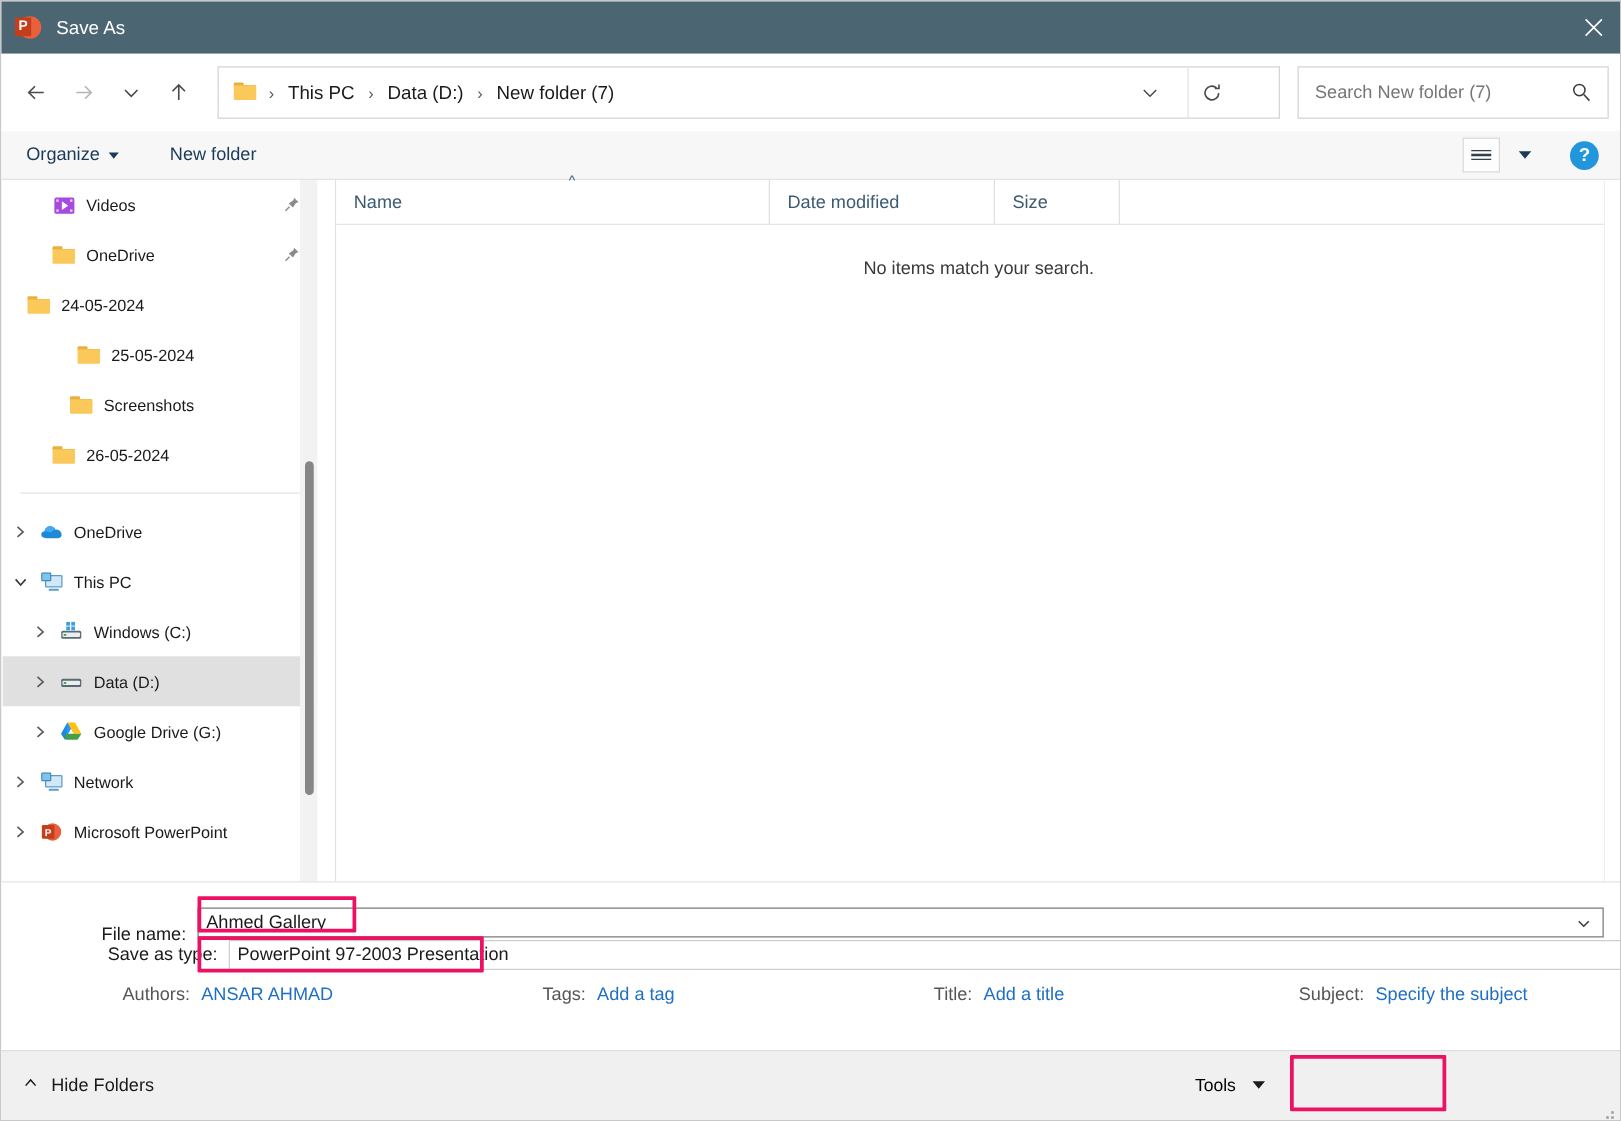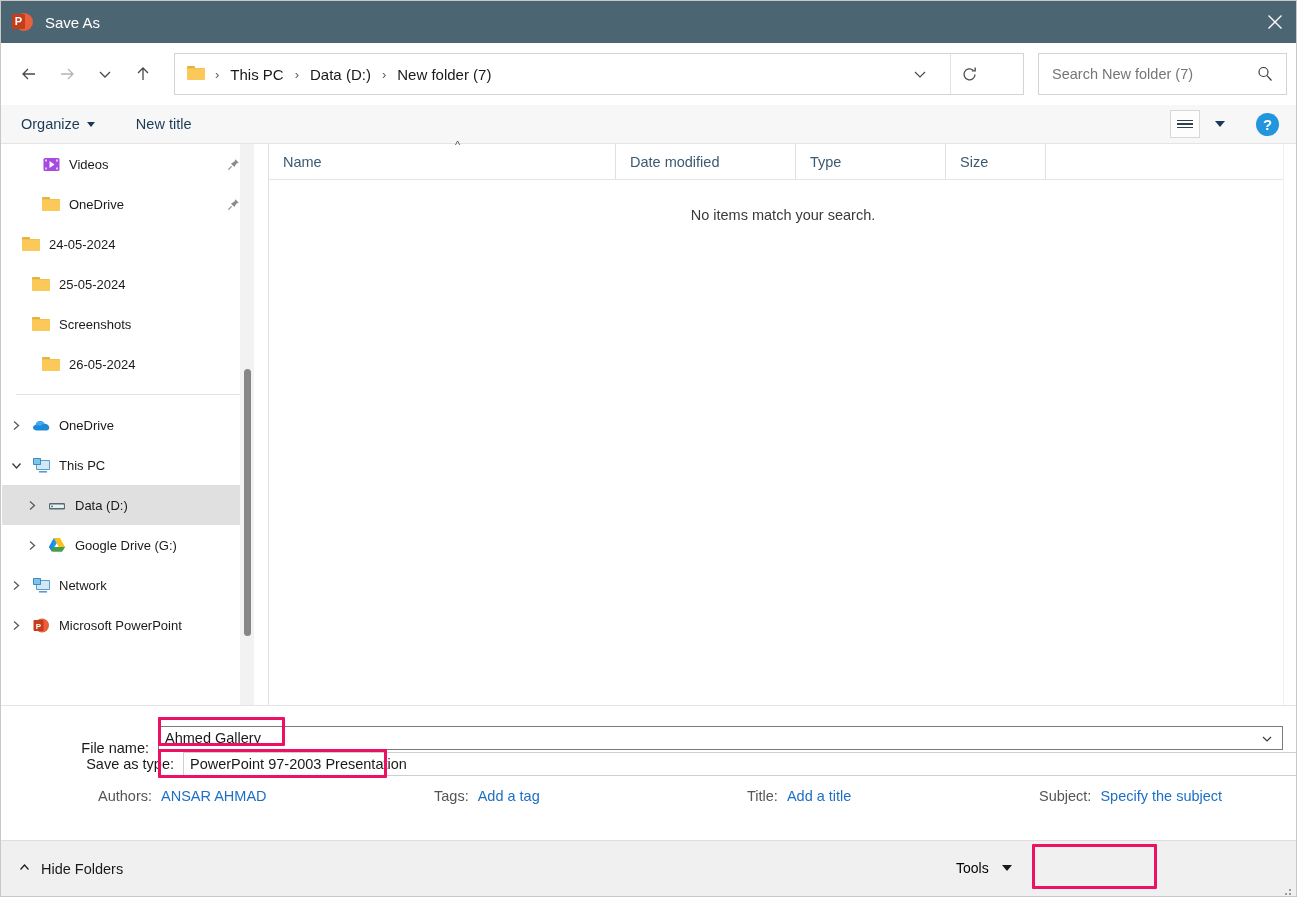--- a/index.html
+++ b/index.html
@@ -391,21 +391,21 @@
       </span>
     </div>
   </div>
 
   <div class="cmdbar">
     <div class="cmd-item cmd-organize">
       <span>Organize</span>
       <span class="caret"></span>
     </div>
     <div class="cmd-item cmd-newfolder">
-      <span>New title</span>
+      <span>New folder</span>
     </div>
     <div class="right">
       <div class="viewbtn">
         <i></i>
         <i></i>
         <i></i>
       </div>
       <div class="viewcaret">
         <span class="c"></span>
       </div>
@@ -456,31 +456,31 @@
     <div class="side-item" style="padding-left:18px;">
       <span class="ico">
         <span class="folder-ico">
             <span class="tab"></span>
             <span class="body"></span>
           </span>
       </span>
       <span class="lbl">24-05-2024</span>
     </div>
 
-    <div class="side-item" style="padding-left:28px;">
+    <div class="side-item" style="padding-left:58px;">
       <span class="ico">
         <span class="folder-ico">
             <span class="tab"></span>
             <span class="body"></span>
           </span>
       </span>
       <span class="lbl">25-05-2024</span>
     </div>
 
-    <div class="side-item" style="padding-left:28px;">
+    <div class="side-item" style="padding-left:52px;">
       <span class="ico">
         <span class="folder-ico">
             <span class="tab"></span>
             <span class="body"></span>
           </span>
       </span>
       <span class="lbl">Screenshots</span>
     </div>
 
     <div class="side-item" style="padding-left:38px;text-align:center;">
@@ -521,20 +521,39 @@
           <rect x="4" y="3" width="14" height="10" rx="1" fill="#5c9ccd"></rect>
           <rect x="5" y="4" width="12" height="8" fill="#d3e8f7"></rect>
           <rect x="7" y="14" width="8" height="1.6" fill="#5c9ccd"></rect>
           <rect x="1" y="1" width="8" height="7" rx="1" fill="#2f7bb5"></rect>
           <rect x="1.8" y="1.8" width="6.4" height="5.4" fill="#7fc4ea"></rect>
         </svg>
       </span>
       <span class="lbl">This PC</span>
     </div>
 
+    <div class="side-item" style="padding-left:16px;">
+      <span class="expander">
+        <svg width="13" height="13" viewBox="0 0 13 13">
+            <path d="M4 2.5 L8.5 6.5 L4 10.5" stroke="#5a5a5a" stroke-width="1.3" fill="none"></path>
+          </svg>
+      </span>
+      <span class="ico">
+        <svg width="20" height="16" viewBox="0 0 20 16">
+          <rect x="2" y="7.5" width="16" height="6.5" rx="1.2" fill="#5a6a74"></rect>
+          <rect x="3" y="9" width="14" height="3.5" rx="0.8" fill="#e9eef1"></rect>
+          <rect x="4" y="10.2" width="2" height="1.4" fill="#3a9d3a"></rect>
+          <rect x="6" y="0.5" width="3" height="3" fill="#3aa0e0"></rect>
+          <rect x="10" y="0.5" width="3" height="3" fill="#3aa0e0"></rect>
+          <rect x="6" y="4.2" width="3" height="3" fill="#3aa0e0"></rect>
+          <rect x="10" y="4.2" width="3" height="3" fill="#3aa0e0"></rect>
+        </svg>
+      </span>
+      <span class="lbl">Windows (C:)</span>
+    </div>
 
     <div class="side-item selected" style="padding-left:16px;">
       <span class="expander">
         <svg width="13" height="13" viewBox="0 0 13 13">
             <path d="M4 2.5 L8.5 6.5 L4 10.5" stroke="#5a5a5a" stroke-width="1.3" fill="none"></path>
           </svg>
       </span>
       <span class="ico">
         <svg width="20" height="13" viewBox="0 0 20 13">
           <rect x="2" y="4" width="16" height="6.5" rx="1.2" fill="#5a6a74"></rect>
@@ -606,23 +625,20 @@
   <div class="sidebar-divider"></div>
 
   <div class="listpane">
     <div class="colheader">
       <div class="col col-name">
         <span>Name</span>
         <span class="sort-caret">^</span>
       </div>
       <div class="col col-date">
         <span>Date modified</span>
-      </div>
-      <div class="col col-type">
-        <span>Type</span>
       </div>
       <div class="col col-size">
         <span>Size</span>
       </div>
     </div>
     <div class="empty-msg">No items match your search.</div>
     <div class="list-scroll"></div>
   </div>
 
   <div class="formarea">

